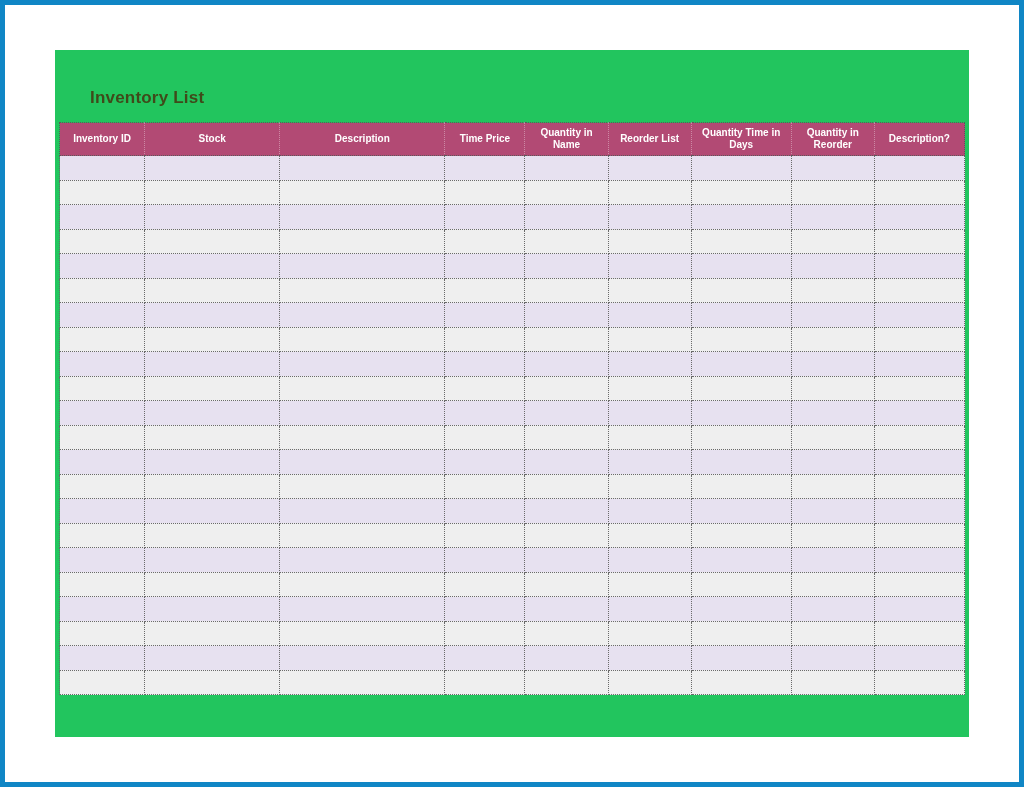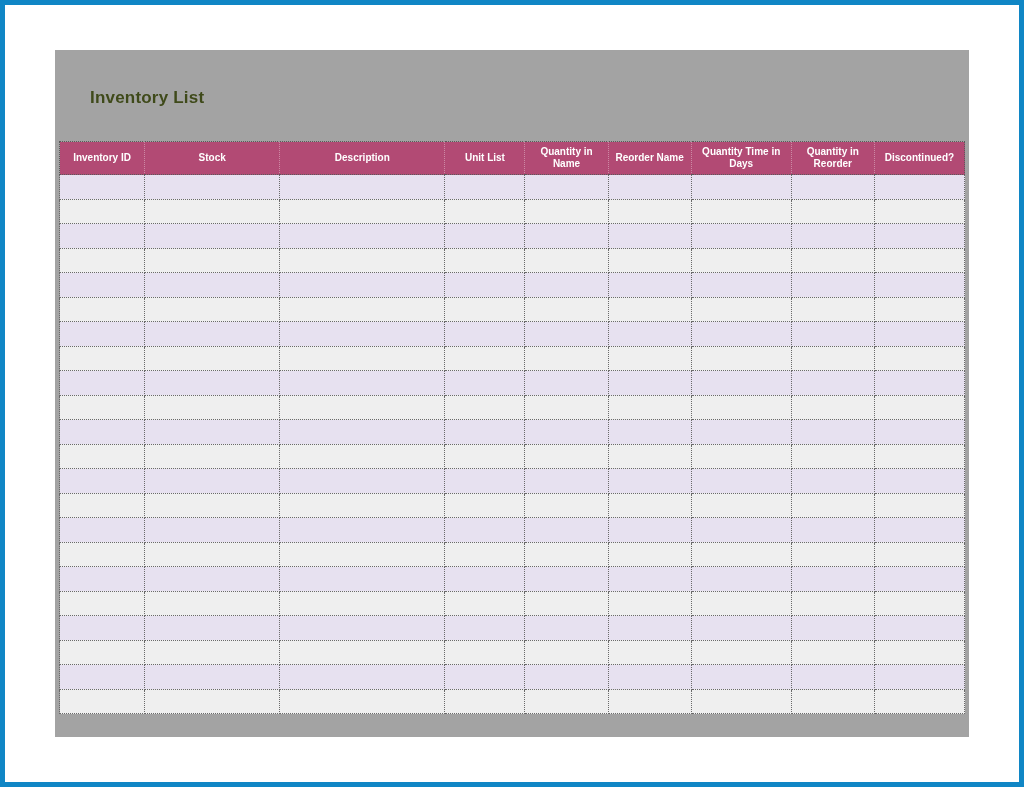--- a/index.html
+++ b/index.html
@@ -13,37 +13,36 @@
     inset: 0;
     border: 5px solid #1086c5;
     background: #fff;
   }
   .sheet {
     position: absolute;
     left: 50px;
     right: 50px;
     top: 45px;
     bottom: 45px;
-    background: #a3a3a3;
+    background: #22c55e;
   }
   .title {
     font-size: 17px;
     font-weight: 700;
     color: #3f4a1a;
     padding: 38px 0 14px 35px;
     letter-spacing: .2px;
   }
   .grid-wrap {
     padding: 0 4px 0 4px;
   }
   table.inventory {
     width: 100%;
     border-collapse: collapse;
     table-layout: fixed;
-    margin-top: 19px;
   }
   table.inventory col.c-id   { width: 8.5%; }
   table.inventory col.c-name { width: 13.5%; }
   table.inventory col.c-desc { width: 16.5%; }
   table.inventory col.c-unit { width: 8%; }
   table.inventory col.c-qtys { width: 8.3%; }
   table.inventory col.c-reol { width: 8.3%; }
   table.inventory col.c-retd { width: 10%; }
   table.inventory col.c-qtyr { width: 8.3%; }
   table.inventory col.c-disc { width: 9%; }
@@ -91,26 +90,26 @@
             <col class="c-reol">
             <col class="c-retd">
             <col class="c-qtyr">
             <col class="c-disc">
         </colgroup>
         <thead>
           <tr>
             <th>Inventory ID</th>
             <th>Stock</th>
             <th>Description</th>
-            <th>Unit List</th>
+            <th>Time Price</th>
             <th>Quantity in Name</th>
-            <th>Reorder Name</th>
+            <th>Reorder List</th>
             <th>Quantity Time in Days</th>
             <th>Quantity in Reorder</th>
-            <th>Discontinued?</th>
+            <th>Description?</th>
           </tr>
         </thead>
         <tbody id="inv-body">
             <tr class="band-a">
               <td></td>
               <td></td>
               <td></td>
               <td></td>
               <td></td>
               <td></td>

